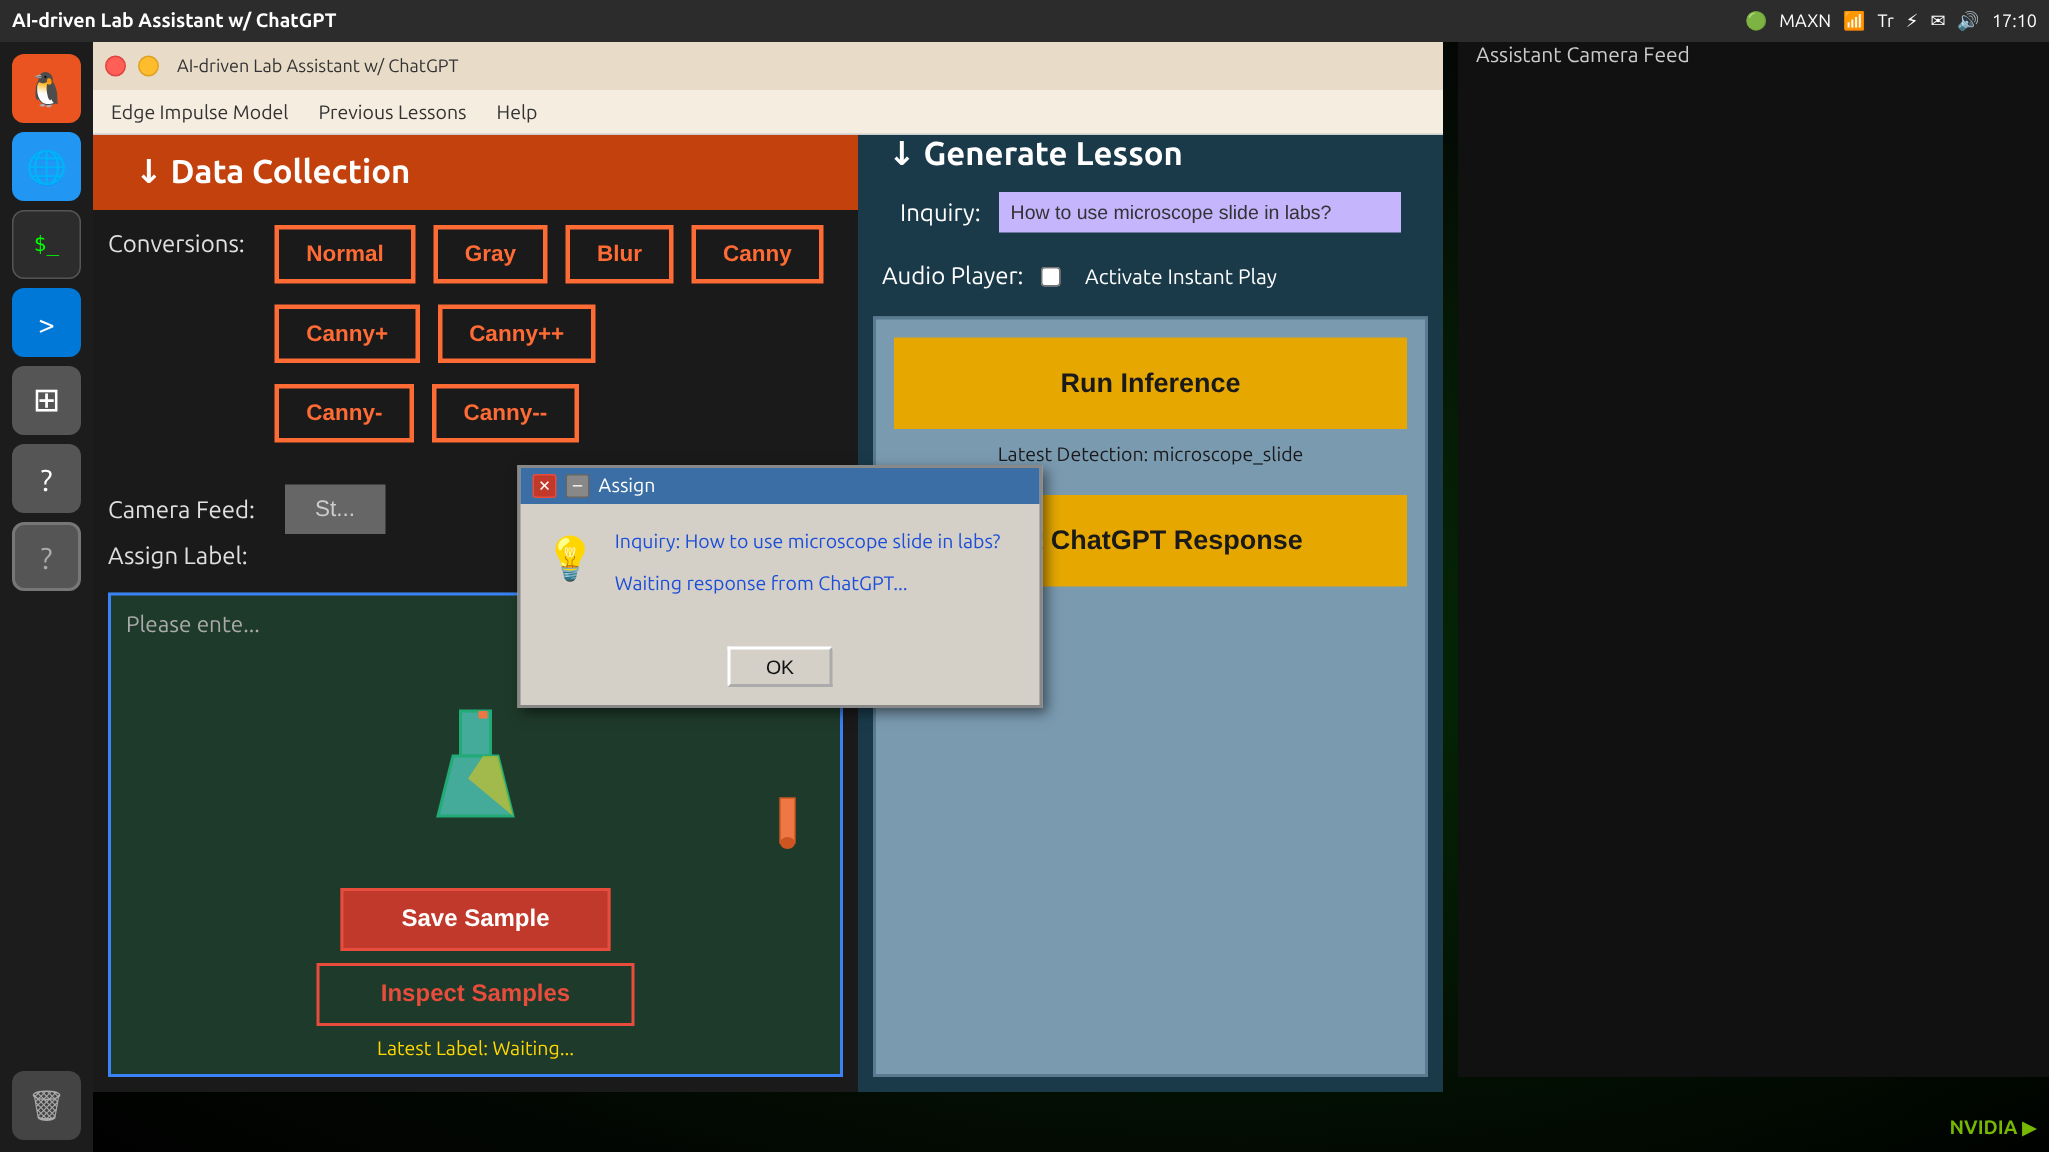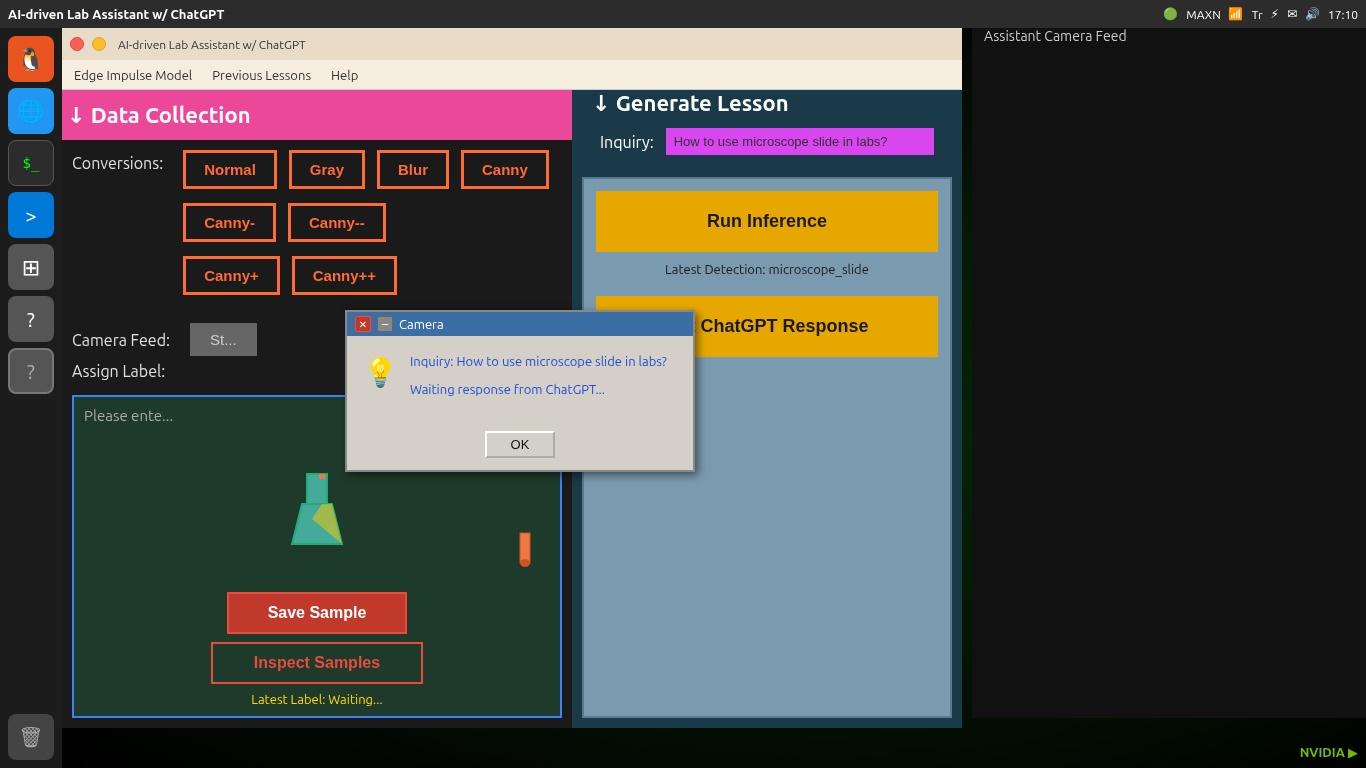--- a/index.html
+++ b/index.html
@@ -68,21 +68,21 @@
 
     .window-content {
       display: flex; flex: 1; overflow: hidden;
     }
 
     
     .panel-left {
       width: 510px; background: #1a1a1a; padding: 0; display: flex; flex-direction: column;
     }
     .panel-header {
-      background: #ec4899; color: #fff; padding: 12px 5px; font-size: 22px; font-weight: bold;
+      background: #c2410c; color: #fff; padding: 12px 28px; font-size: 22px; font-weight: bold;
       display: flex; align-items: center; gap: 8px;
     }
     .conv-row { display: flex; gap: 12px; margin-bottom: 8px; }
     .conv-btn {
       padding: 8px 18px; border: 3px solid #ff6b35; background: transparent; color: #ff6b35;
       font-size: 15px; font-weight: bold; cursor: pointer; min-width: 70px; text-align: center;
     }
 
     .conversions-wrapper {
       display: flex; align-items: flex-start; padding: 10px 10px 0 10px; gap: 20px;
@@ -128,21 +128,21 @@
     .panel-right-header {
       background: #1a3a4a; color: #fff; padding: 0 20px; font-size: 22px; font-weight: bold;
       display: flex; align-items: center; gap: 8px;
     }
 
     .inquiry-row {
       display: flex; align-items: center; padding: 12px 28px; gap: 12px;
     }
     .inquiry-label { color: #fff; font-size: 16px; }
     .inquiry-input {
-      flex: 1; background: #d946ef; border: none; padding: 6px 8px; font-size: 13px; color: #333;
+      flex: 1; background: #c4b5fd; border: none; padding: 6px 8px; font-size: 13px; color: #333;
     }
 
     .audio-row {
       display: flex; align-items: center; padding: 8px 16px; gap: 12px;
     }
     .audio-label { color: #fff; font-size: 16px; }
     .audio-checkbox { margin-right: 4px; }
     .audio-check-label { color: #fff; font-size: 14px; }
 
     .inference-area {
@@ -268,26 +268,26 @@
       <div class="conversions-wrapper">
         <span class="conversions-label-text">Conversions:</span>
         <div class="conversions-buttons">
           <div class="conv-row">
             <button class="conv-btn">Normal</button>
             <button class="conv-btn">Gray</button>
             <button class="conv-btn">Blur</button>
             <button class="conv-btn">Canny</button>
           </div>
           <div class="conv-row">
+            <button class="conv-btn">Canny+</button>
+            <button class="conv-btn">Canny++</button>
+          </div>
+          <div class="conv-row">
             <button class="conv-btn">Canny-</button>
             <button class="conv-btn">Canny--</button>
-          </div>
-          <div class="conv-row">
-            <button class="conv-btn">Canny+</button>
-            <button class="conv-btn">Canny++</button>
           </div>
         </div>
       </div>
 
       <div class="camera-section">
         <span class="camera-label">Camera Feed:</span>
         <button class="start-btn">St...</button>
       </div>
 
       <div class="assign-label-row">
@@ -321,20 +321,25 @@
     <div class="panel-right">
       <div class="panel-right-header">
         <span>↓  Generate Lesson</span>
       </div>
 
       <div class="inquiry-row">
         <span class="inquiry-label">Inquiry:</span>
         <input class="inquiry-input" type="text" value="How to use microscope slide in labs?" style="">
       </div>
 
+      <div class="audio-row">
+        <span class="audio-label">Audio Player:</span>
+        <input type="checkbox" class="audio-checkbox" style="">
+        <span class="audio-check-label">Activate Instant Play</span>
+      </div>
 
       <div class="inference-area">
         <button class="run-inference-btn">Run Inference</button>
         <span class="detection-label">Latest Detection: microscope_slide</span>
         <button class="get-chatgpt-btn">Get ChatGPT Response</button>
       </div>
     </div>
 
   </div>
 </div>
@@ -342,21 +347,21 @@
 <div class="camera-feed-panel">
   <span class="camera-feed-title">Assistant Camera Feed</span>
 </div>
 
 <div class="dialog-overlay">
   <div class="dialog">
     <div class="dialog-titlebar">
       <div class="dialog-title-left">
         <div class="dialog-close-btn">✕</div>
         <div class="dialog-min-btn">─</div>
-        <span>Camera</span>
+        <span>Assign</span>
       </div>
     </div>
     <div class="dialog-body">
       <div class="dialog-icon">💡</div>
       <div class="dialog-text">
         <p>Inquiry: How to use microscope slide in labs?</p>
         <p>Waiting response from ChatGPT...</p>
       </div>
     </div>
     <div class="dialog-footer">

